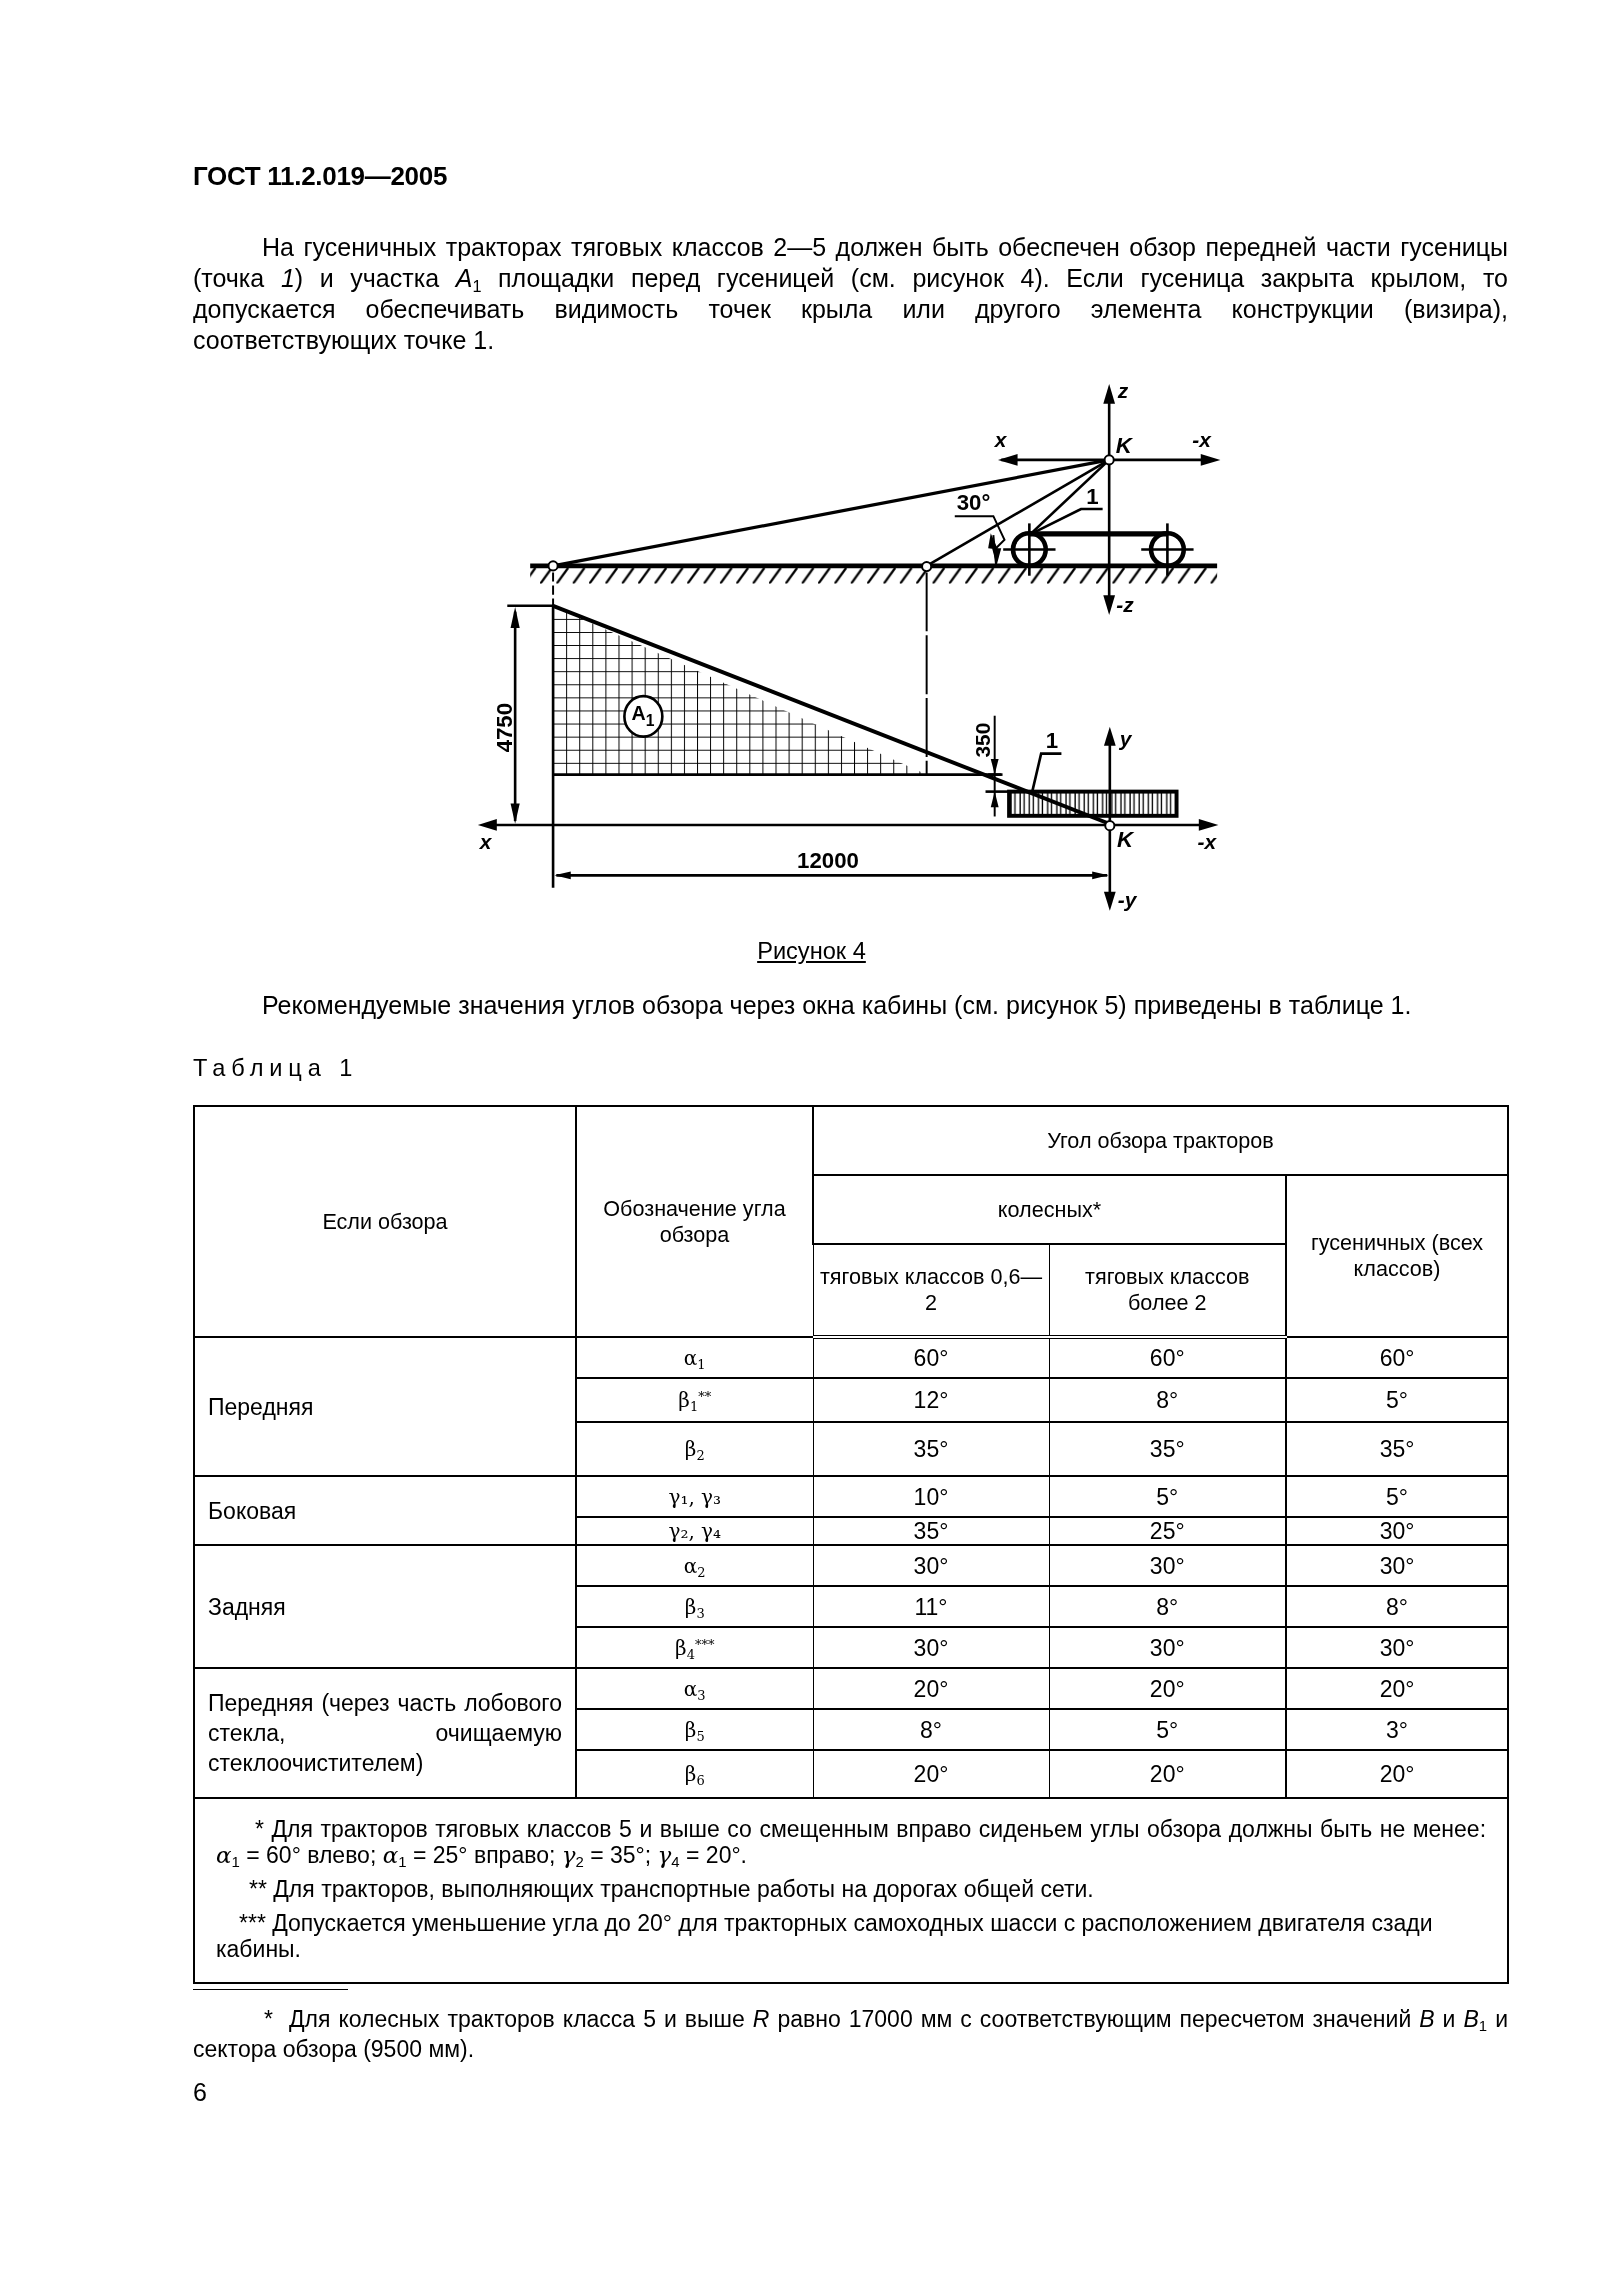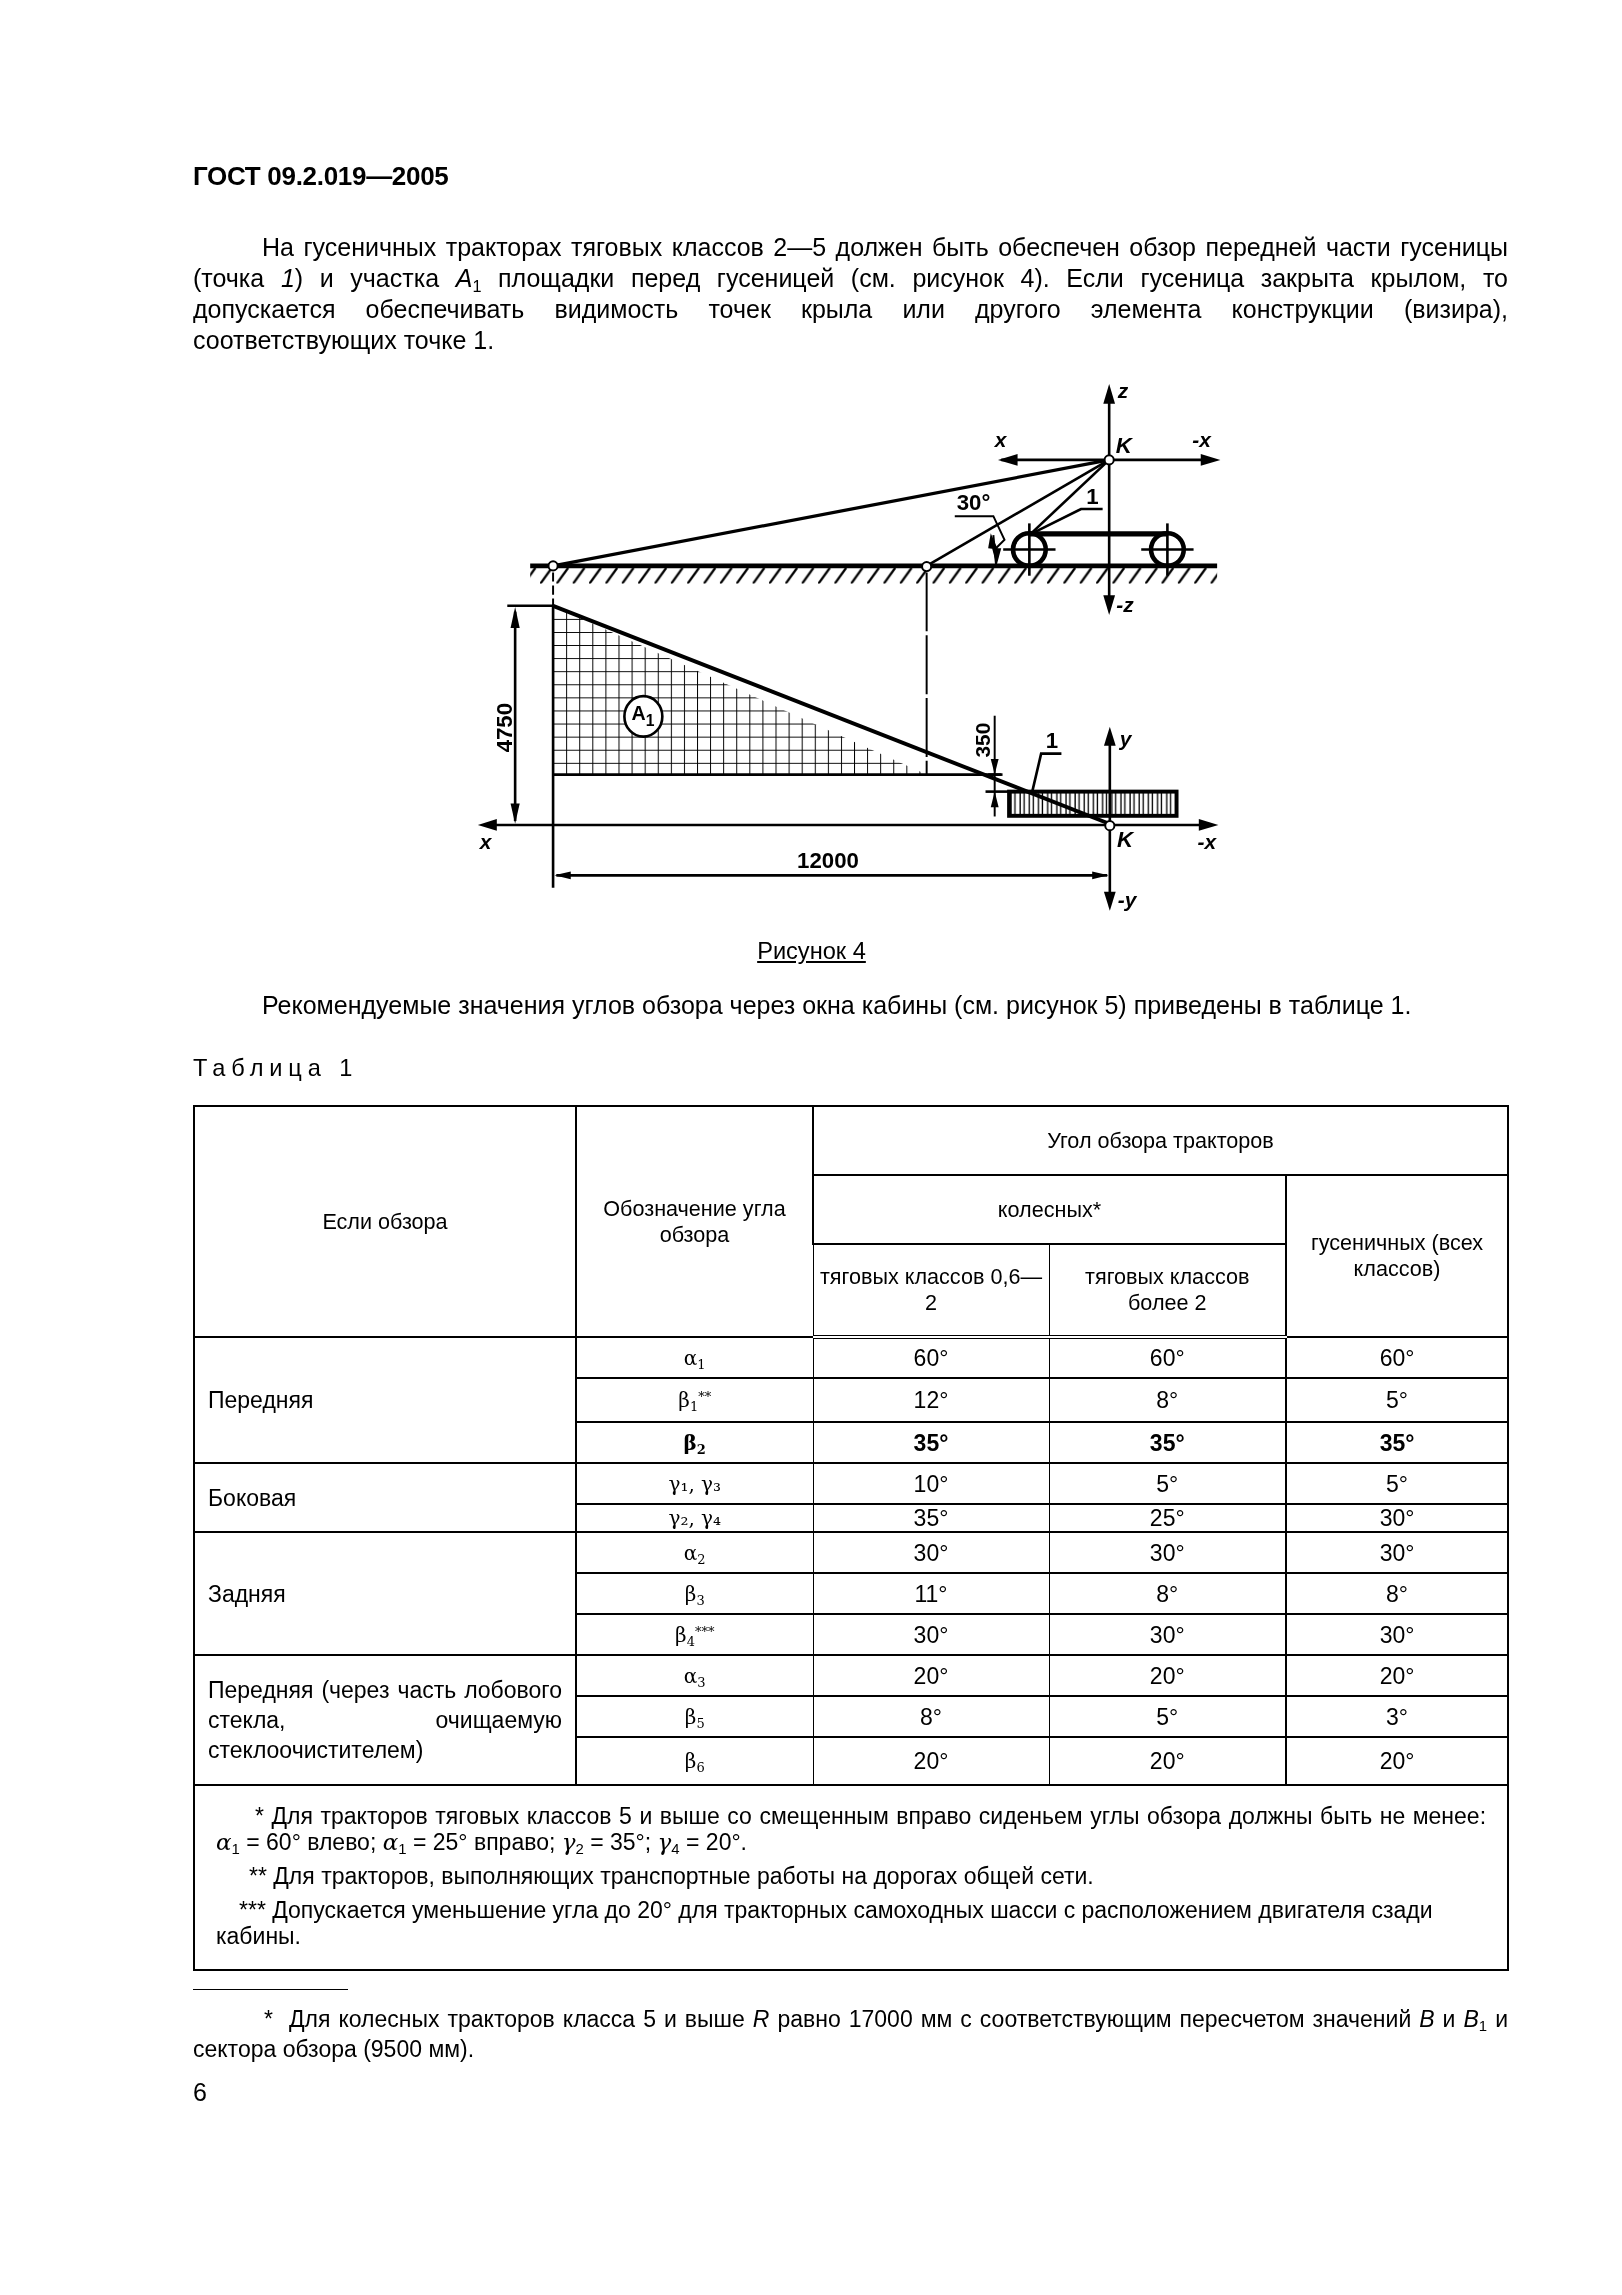--- a/index.html
+++ b/index.html
@@ -31,21 +31,21 @@
   sup { font-size:0.65em; vertical-align:0.5em; line-height:0; }
   .sep { left:193px; top:1989px; width:155px; height:1.3px; background:#000; }
   .fn { left:193px; width:1315px; top:2004px; font-size:23px; line-height:30px; text-align:justify; }
   .fn .indent { display:inline-block; width:71px; }
   .pagenum { left:193px; top:2078px; font-size:25px; }
   svg text { font-family:"Liberation Sans", sans-serif; }
 </style>
 </head>
 <body>
 
-<div class="abs header">ГОСТ 09.2.019—2005</div>
+<div class="abs header">ГОСТ 11.2.019—2005</div>
 
 <div class="abs para" style="top:232px;"><span class="indent"></span><span>На гусеничных тракторах тяговых классов 2—5 должен быть обеспечен обзор передней части гусеницы (точка </span><i>1</i><span>) и участка </span><i>A</i><sub>1</sub><span> площадки перед гусеницей (см. рисунок 4). Если гусеница закрыта крылом, то допускается обеспечивать видимость точек крыла или другого элемента конструкции (визира), соответствующих точке 1.</span></div>
 
 <svg class="abs figure" width="1623" height="929" viewBox="0 0 2480 1420">
   <defs>
     <pattern id="grid" x="845" y="926" width="20" height="20" patternUnits="userSpaceOnUse">
       <path d="M0 0 L0 20 M0 0 L20 0" stroke="#000" stroke-width="3"></path>
     </pattern>
     <pattern id="hatch" x="0" y="868" width="25" height="25" patternUnits="userSpaceOnUse">
       <path d="M0 25 L18 0" stroke="#000" stroke-width="3.5"></path>
@@ -212,21 +212,21 @@
         <td class="val thin">60°</td>
         <td class="val thin">60°</td>
         <td class="val">60°</td>
       </tr>
       <tr style="height: 44px;">
         <td class="sym thin"><span>β</span><sub>1</sub><sup>**</sup></td>
         <td class="val thin">12°</td>
         <td class="val thin">8°</td>
         <td class="val">5°</td>
       </tr>
-      <tr style="height: 41px; font-weight: bold;">
+      <tr style="height: 54px;">
         <td class="sym thin"><span>β</span><sub>2</sub><sup></sup></td>
         <td class="val thin">35°</td>
         <td class="val thin">35°</td>
         <td class="val">35°</td>
       </tr>
       <tr style="height: 41px;">
         <td rowspan="2" class="zone">Боковая</td>
         <td class="sym thin"><span>γ₁, γ₃</span><sub></sub><sup></sup></td>
         <td class="val thin">10°</td>
         <td class="val thin">5°</td>

